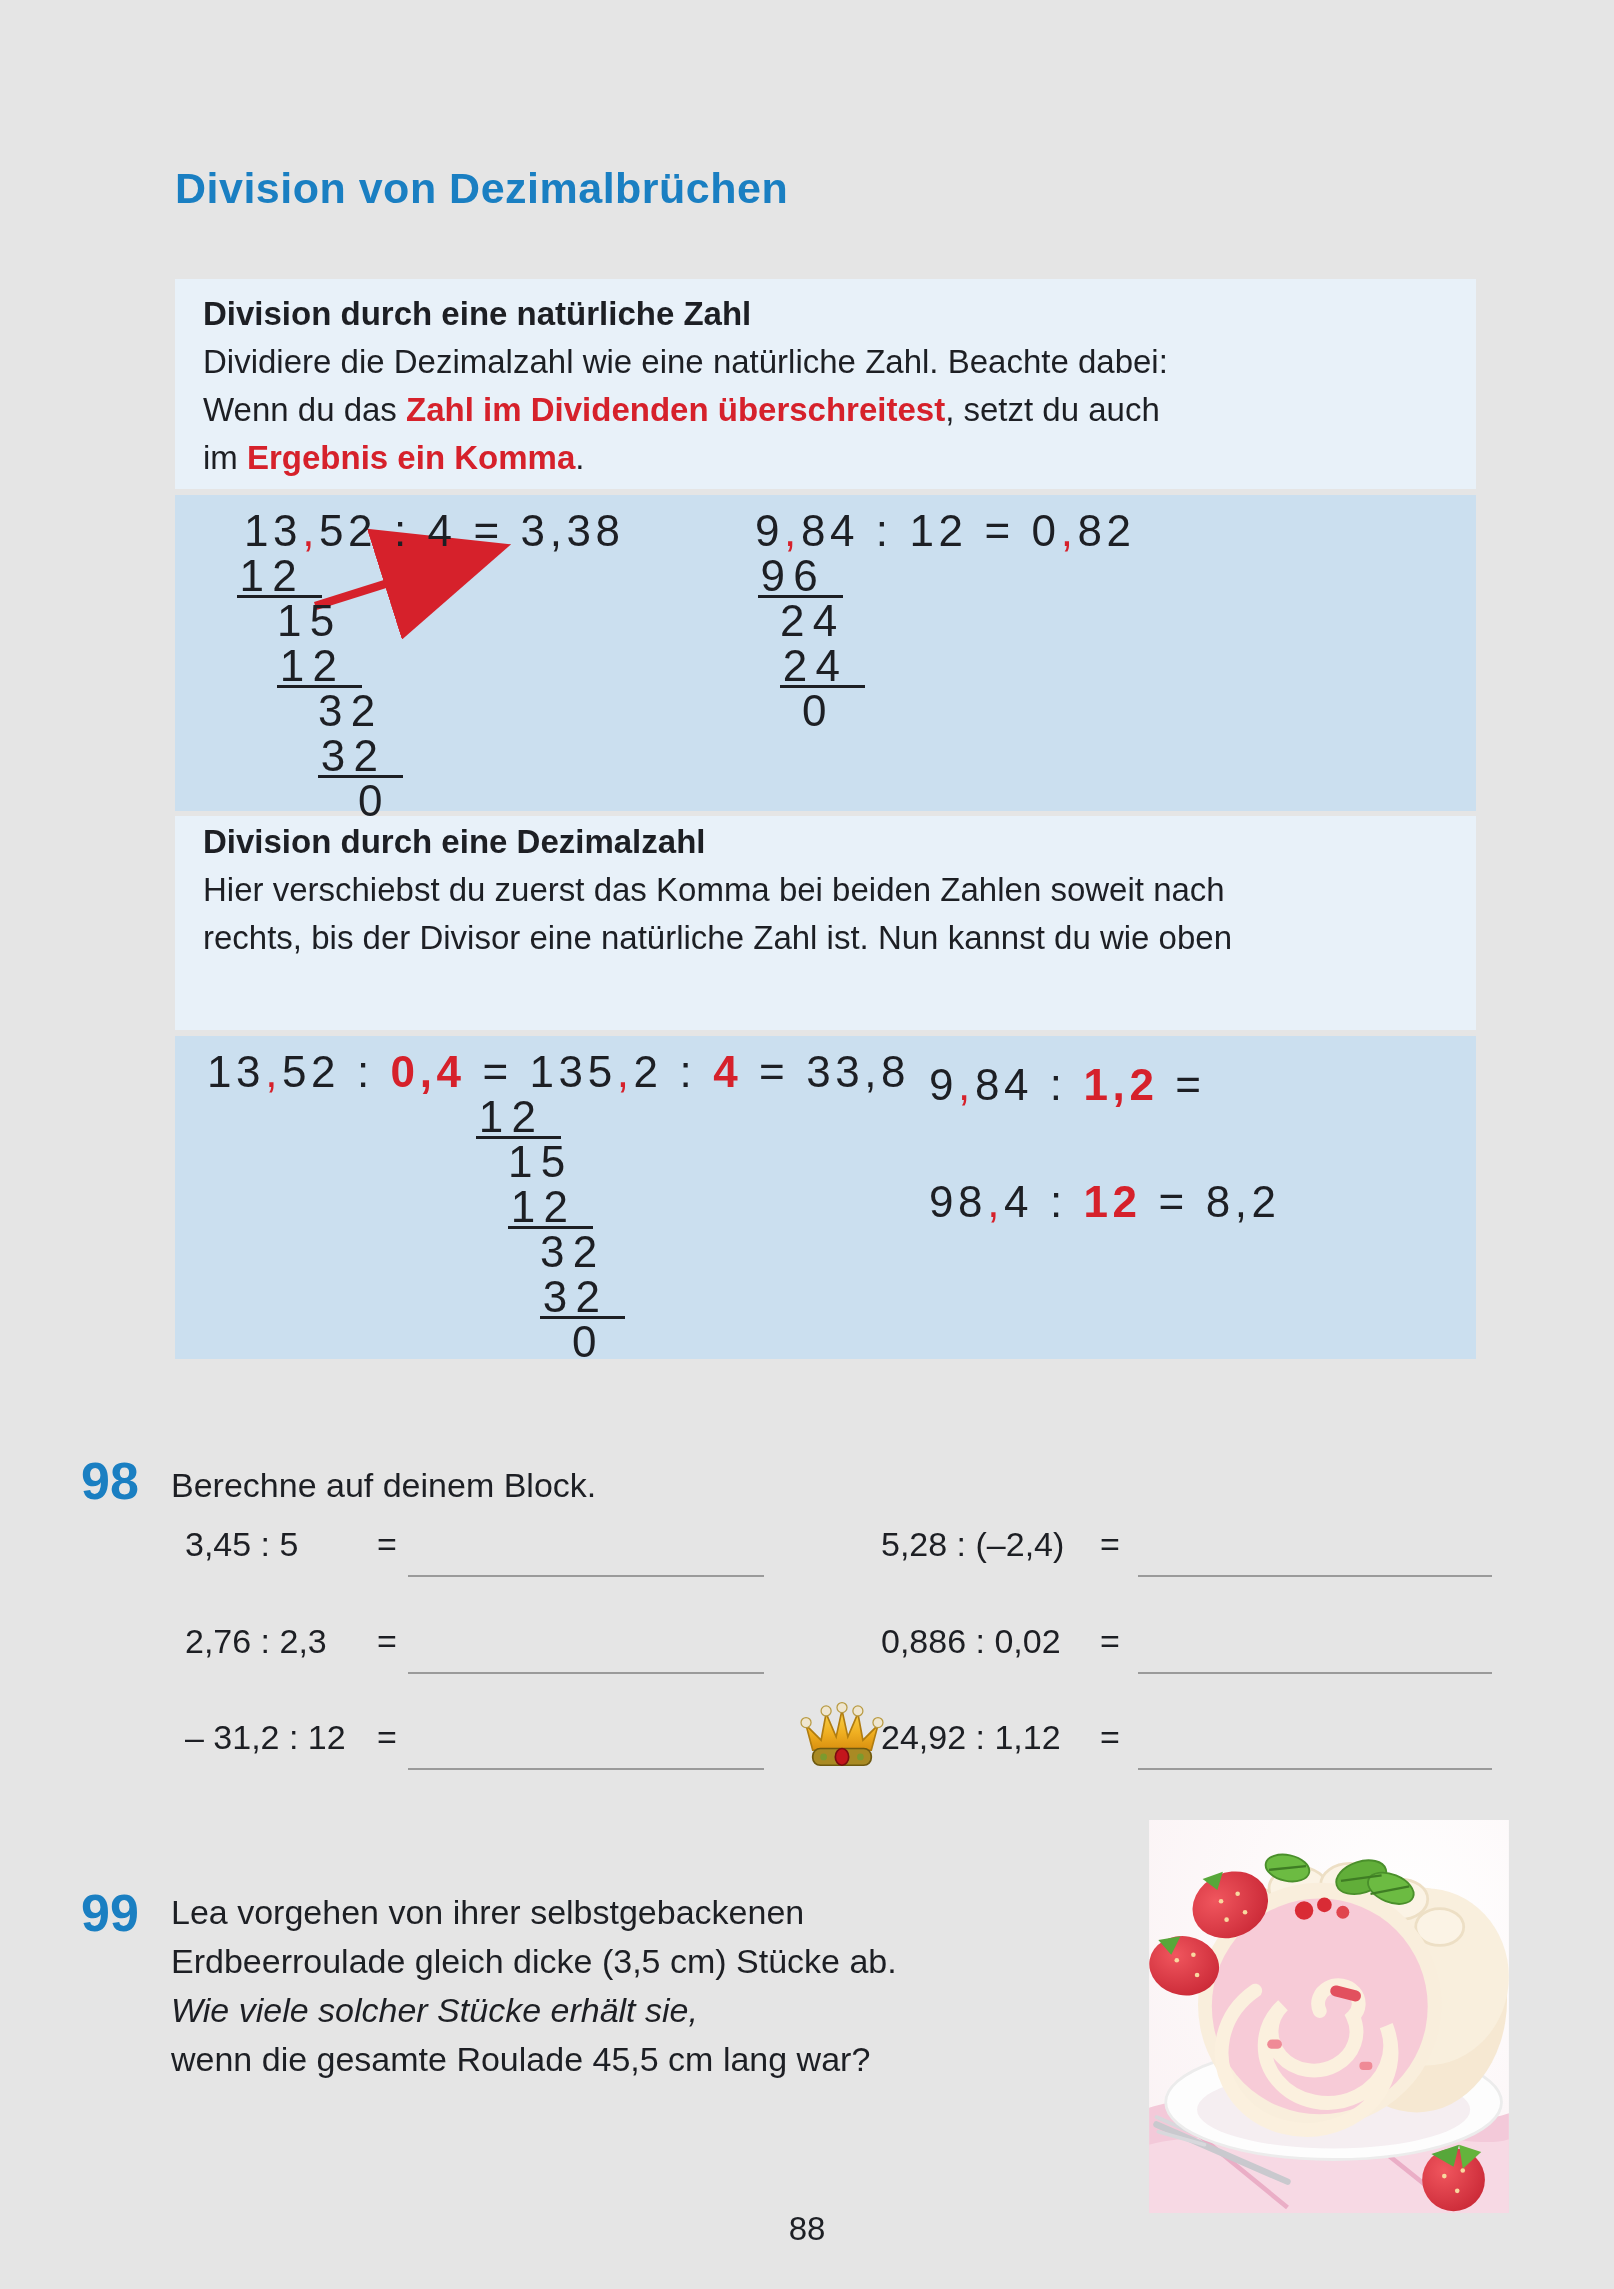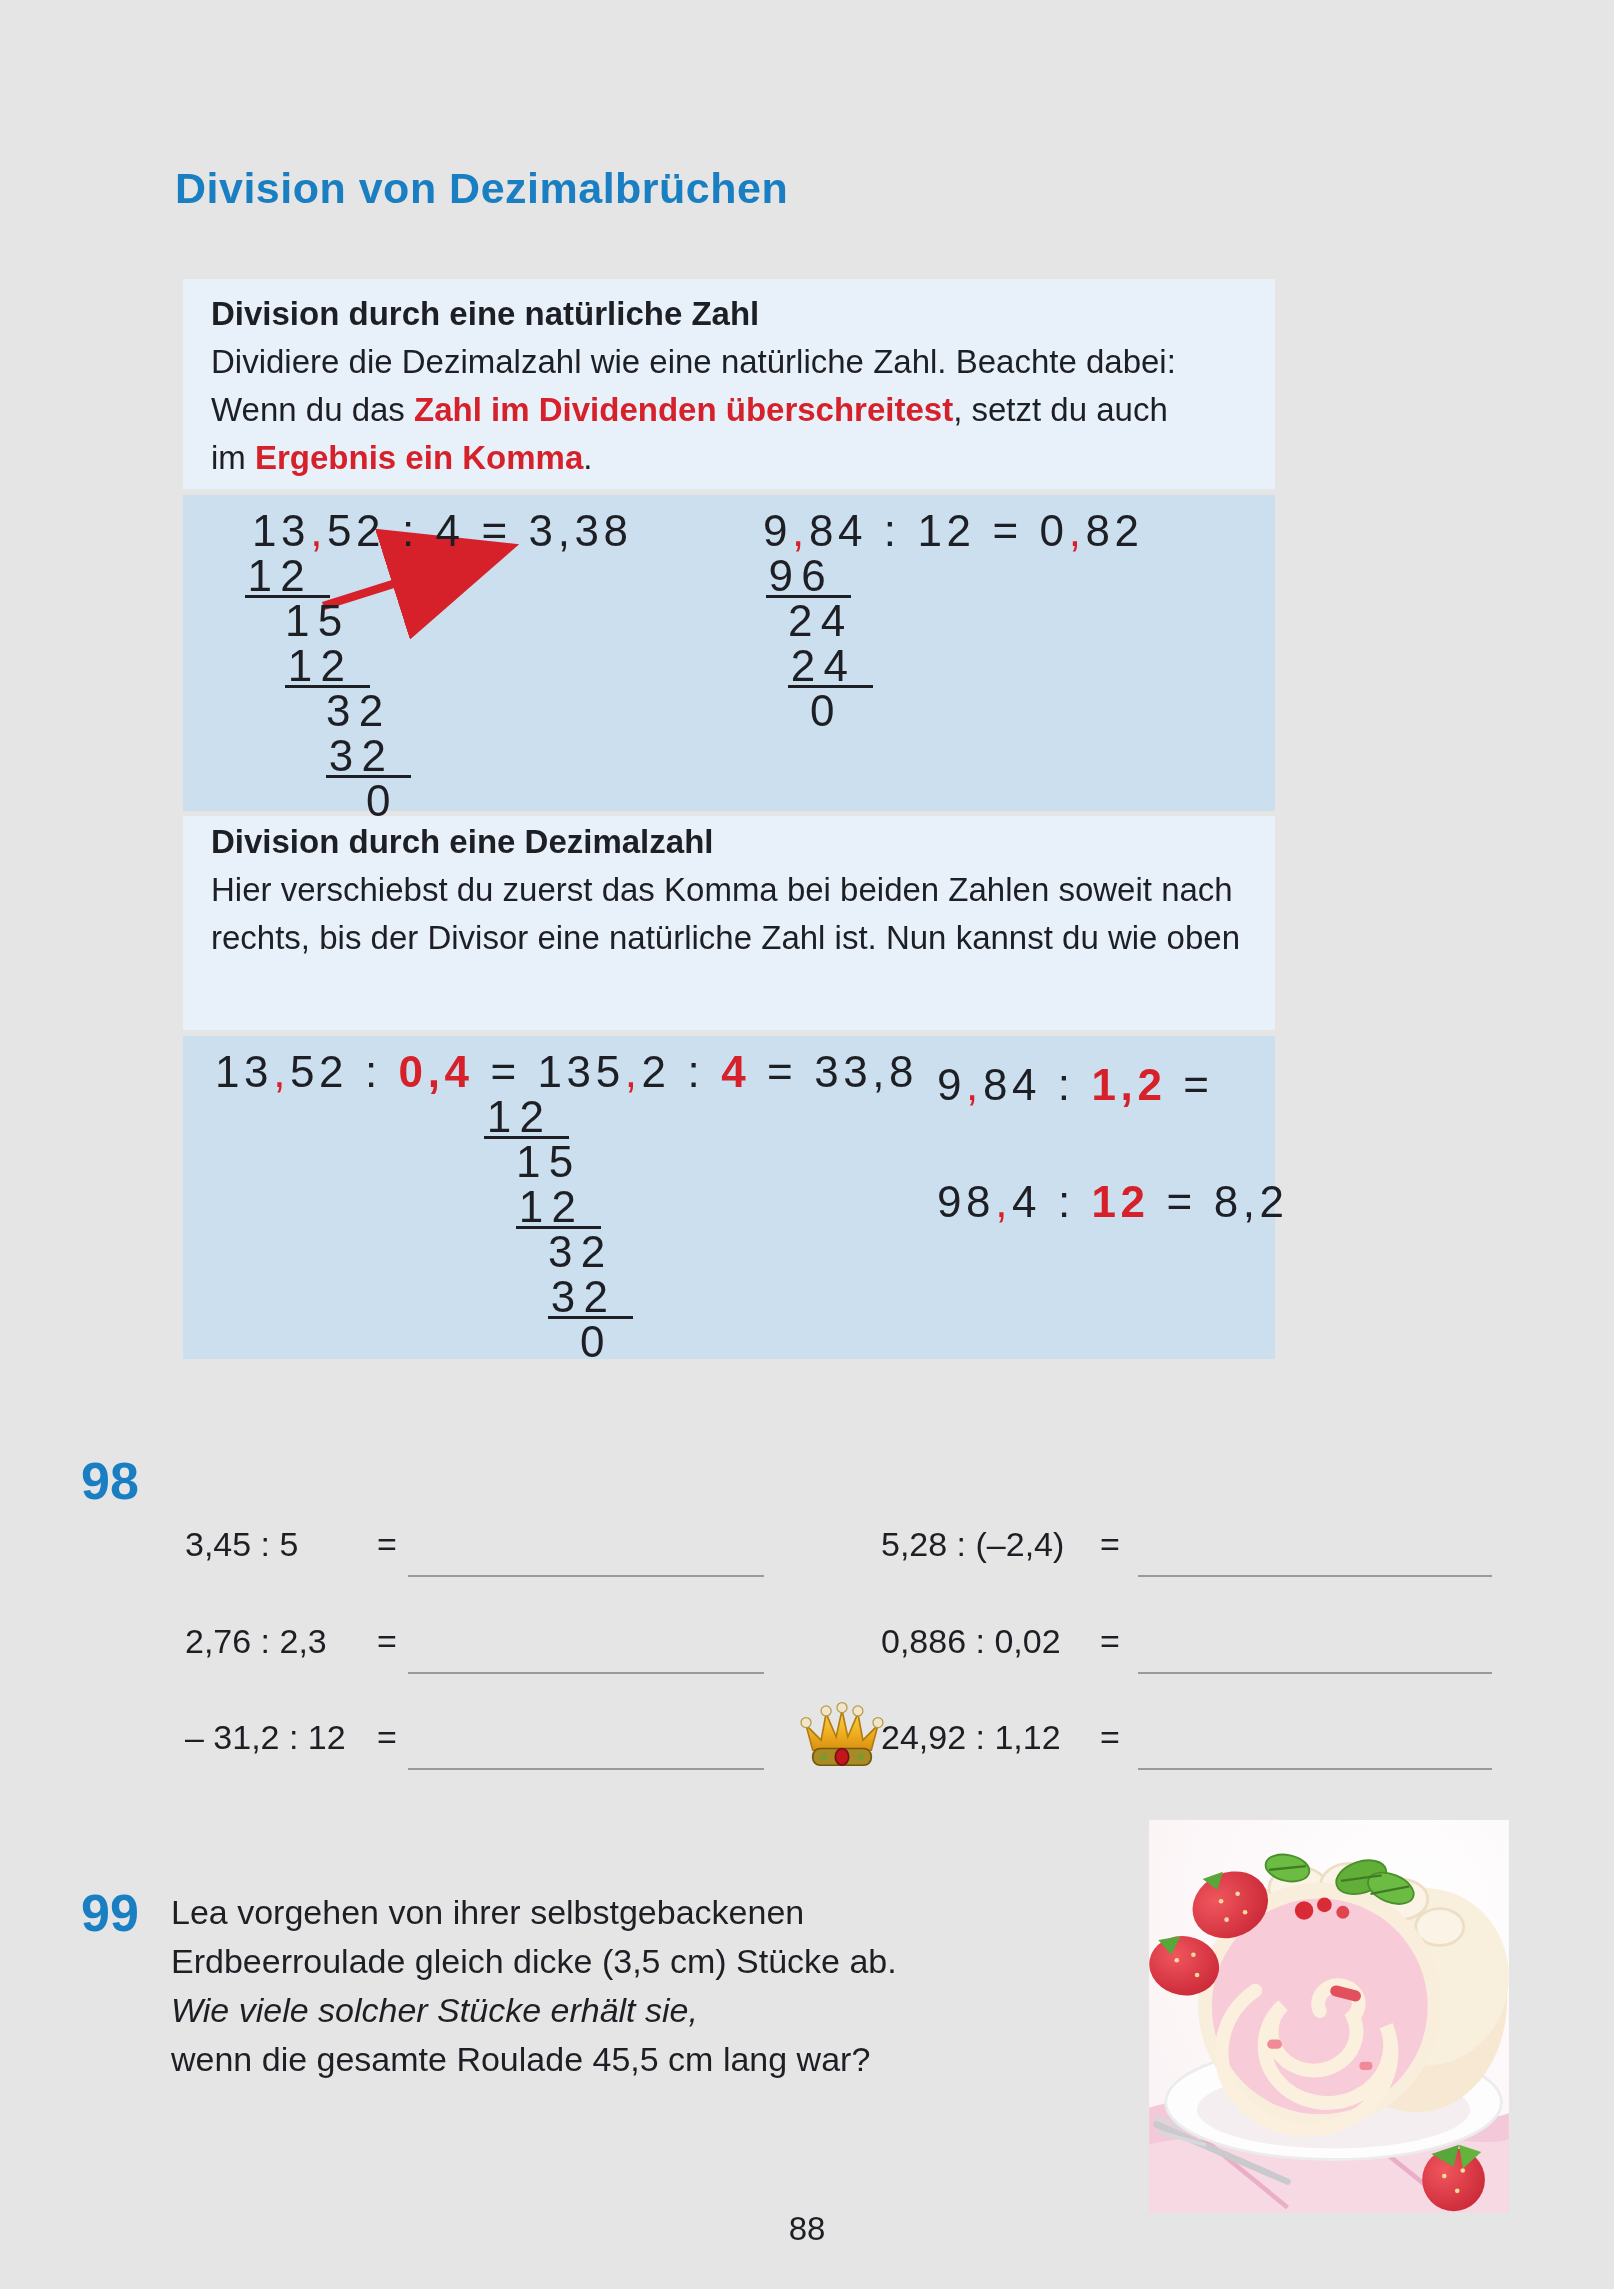--- a/index.html
+++ b/index.html
@@ -9,21 +9,21 @@
     --box-blue:#cbdfef;
     --text:#1d1f24;
     --gray-line:#9a9a9a;
   }
   *{margin:0;padding:0;box-sizing:border-box;}
   body{background:#ffffff;font-family:"Liberation Sans",sans-serif;color:var(--text);}
   .page{position:relative;width:1614px;height:2290px;background:#e5e5e5;overflow:hidden;}
 
   .title{position:absolute;left:175px;top:164px;font-size:43px;font-weight:700;color:var(--blue);letter-spacing:0.5px;}
 
-  .box{position:absolute;left:175px;width:1092px;margin-left:8px;}
+  .box{position:absolute;left:175px;width:1301px;}
   .light{background:var(--box-light);}
   .dark{background:var(--box-blue);}
 
   .bx-heading{font-size:33px;font-weight:700;line-height:48px;padding-left:28px;}
   .bx-line{font-size:33px;line-height:48px;padding-left:28px;}
   .c-red{color:var(--red);}
   .c-redb{color:var(--red);font-weight:700;}
 
   .division{position:absolute;}
   .dl-row{height:45px;line-height:45px;font-size:44px;white-space:nowrap;}
@@ -111,20 +111,21 @@
           <div class="dl-row"><span class="dl-num" style="margin-left: 365px;">0</span></div>
         </div>
     </div>
     <div class="division" style="left:754px;top:26px;">
       <div class="dl-row eq"><span>9</span><span class="c-red">,</span><span>84 : </span><span class="c-redb">1,2</span><span> =</span></div>
       <div class="dl-row eq" style="margin-top:72px;"><span>98</span><span class="c-red">,</span><span>4 : </span><span class="c-redb">12</span><span> = 8,2</span></div>
     </div>
   </div>
 
   <div class="ex-num" style="left:81px;top:1451px;">98</div>
+  <div class="ex-instruction" style="left:171px;top:1466px;">Berechne auf deinem Block.</div>
 
   <div class="p-row" style="left:185px;top:1525px;width:581px;">
     <span class="p-expr">3,45 : 5</span>
     <span class="p-eq" style="left:192px;">=</span>
     <div class="ans" style="left:223px;width:356px;top:50px;"></div>
   </div>
   <div class="p-row" style="left:185px;top:1622px;width:581px;">
     <span class="p-expr">2,76 : 2,3</span>
     <span class="p-eq" style="left:192px;">=</span>
     <div class="ans" style="left:223px;width:356px;top:50px;"></div>

